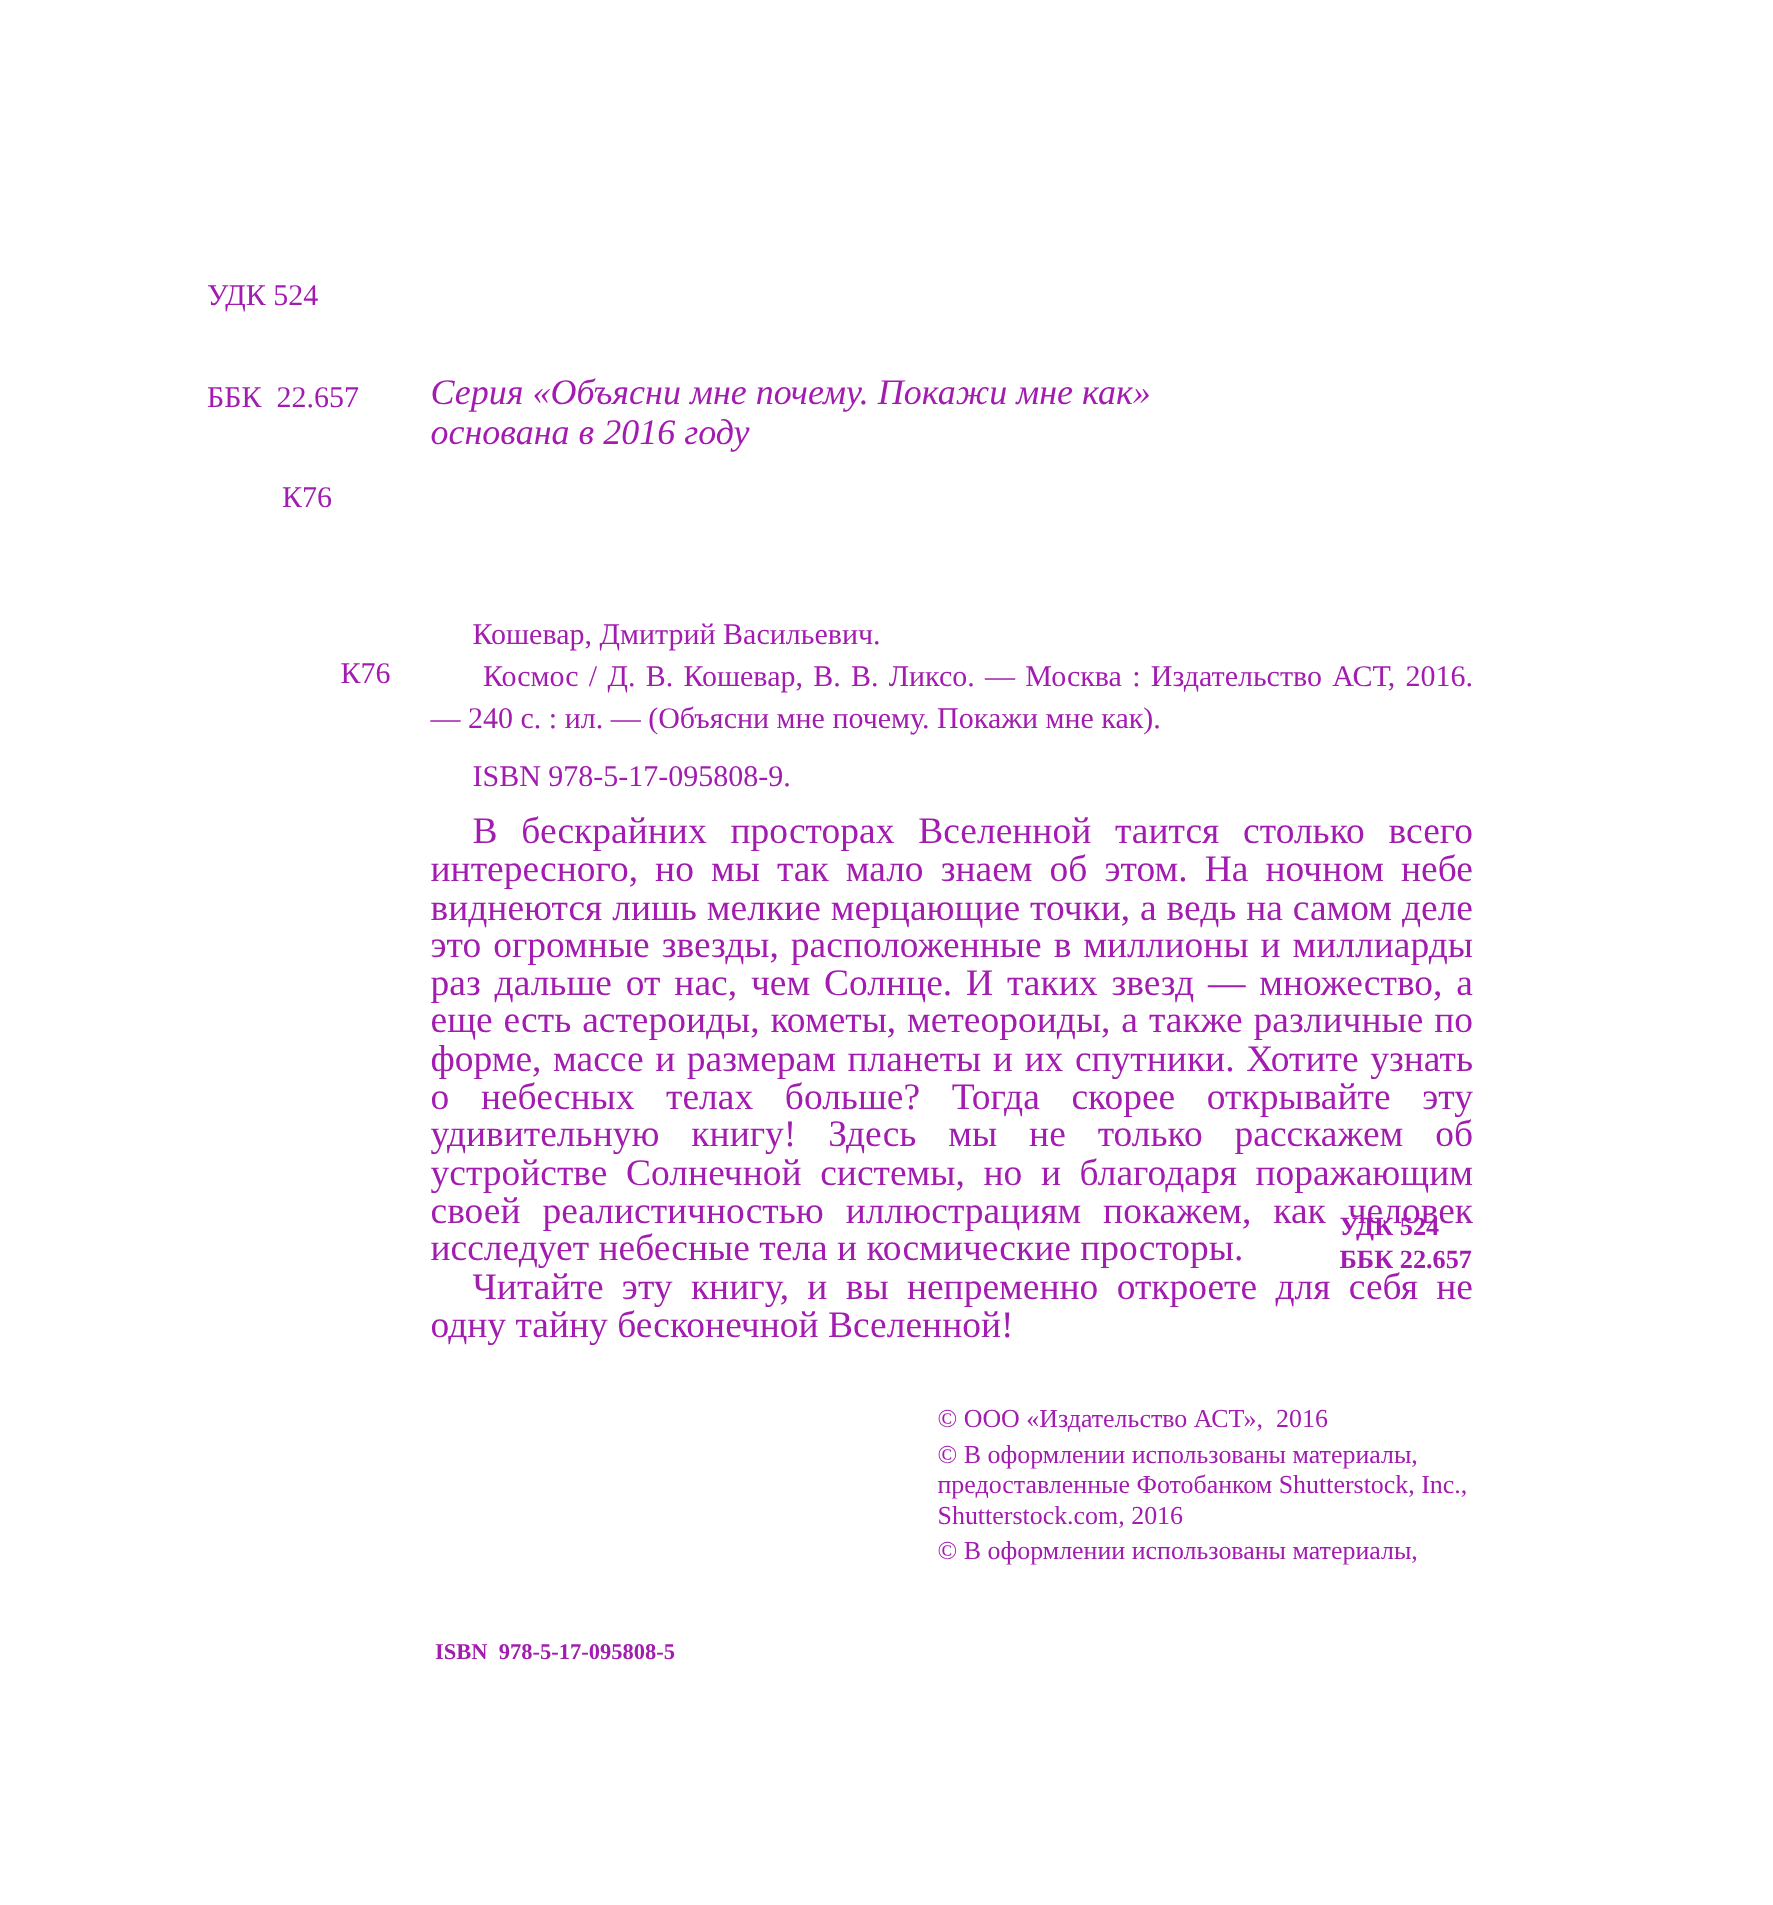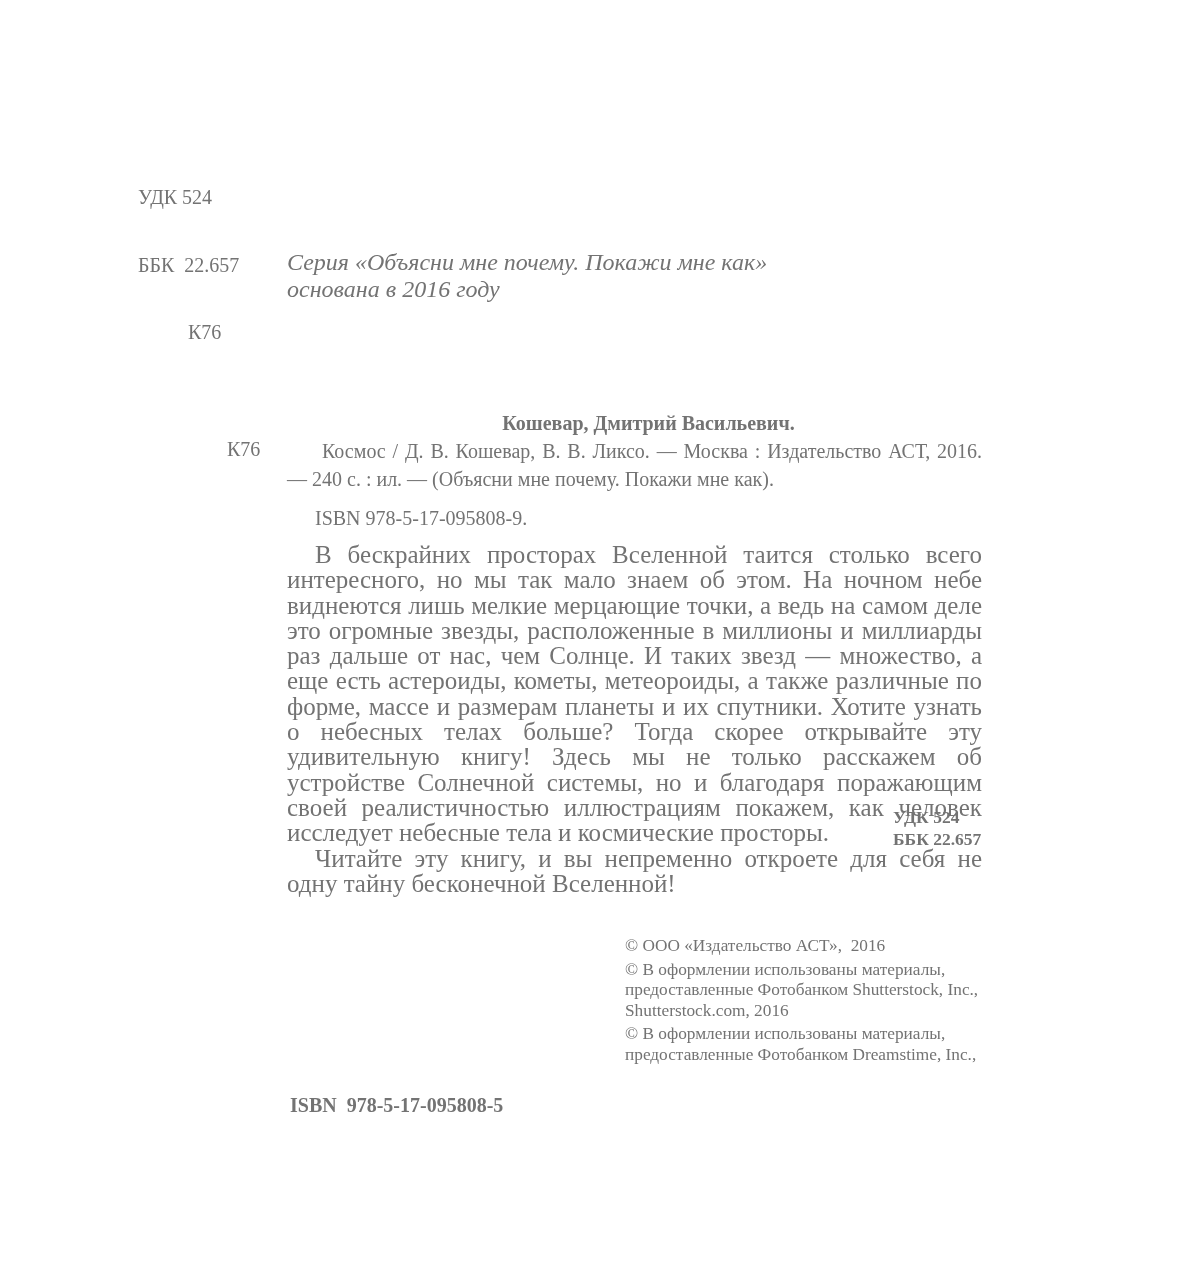--- a/index.html
+++ b/index.html
@@ -5,21 +5,21 @@
   html, body {
     margin: 0;
     padding: 0;
     background: #ffffff;
   }
   .page {
     position: relative;
     width: 1182px;
     height: 1270px;
     background: #ffffff;
-    color: #737373;
+    color: #a21caf;
     font-family: "Liberation Serif", "DejaVu Serif", serif;
     overflow: hidden;
   }
 
   
   .udc-top {
     position: absolute;
     left: 138px;
     top: 141px;
     font-size: 20px;
@@ -51,25 +51,24 @@
 
   
   .main-column {
     position: absolute;
     left: 287px;
     top: 409px;
     width: 695px;
     font-size: 20px;
   }
   .author-heading {
-    font-weight: bold;
+    font-weight: normal;
     text-indent: 28px;
     line-height: 28px;
     margin: 0;
-    text-align: center;
   }
   .bib-description {
     margin: 0;
     text-indent: 35px;
     text-align: justify;
     line-height: 28px;
   }
   .isbn-line {
     margin: 11px 0 0 0;
     text-indent: 28px;
@@ -111,21 +110,21 @@
   .copyright-line {
     white-space: pre-wrap;
   }
 
   
   .isbn-bottom {
     position: absolute;
     left: 290px;
     top: 1094px;
     font-weight: bold;
-    font-size: 20px;
+    font-size: 15px;
     white-space: pre;
   }
 </style>
 </head>
 <body>
 
 <div class="page">
 
   <div class="udc-top">
     <div>УДК 524</div>
@@ -157,19 +156,18 @@
     <div class="copyright-group">
       <div class="copyright-line">© ООО «Издательство АСТ»,  2016</div>
     </div>
     <div class="copyright-group">
       <div class="copyright-line">© В оформлении использованы материалы,</div>
       <div class="copyright-line">предоставленные Фотобанком Shutterstock, Inc.,</div>
       <div class="copyright-line">Shutterstock.com, 2016</div>
     </div>
     <div class="copyright-group">
       <div class="copyright-line">© В оформлении использованы материалы,</div>
-      <div class="copyright-line">предоставленные Фотобанком Dreamstime, Inc.,</div>
     </div>
   </div>
 
   <div class="isbn-bottom">ISBN  978-5-17-095808-5</div>
 
 </div>
 
 </body></html>

